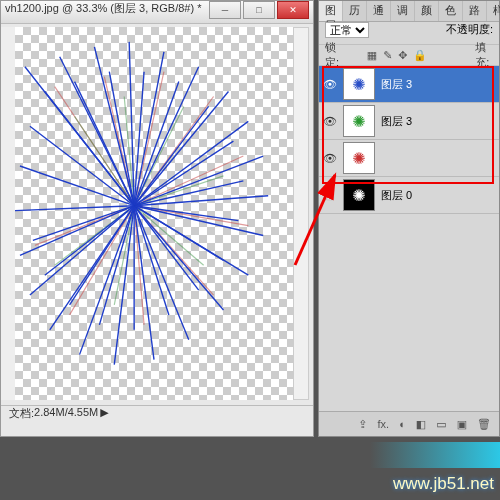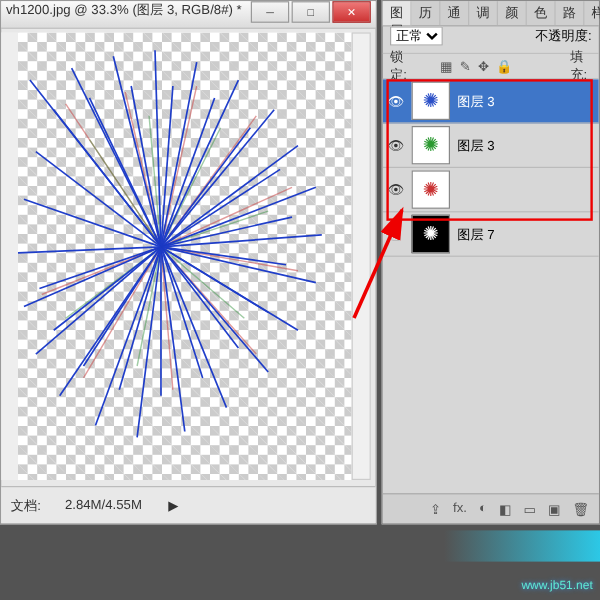--- a/index.html
+++ b/index.html
@@ -7,21 +7,21 @@
 .titlebar{height:22px;background:linear-gradient(#fafafa,#dcdcdc);display:flex;align-items:flex-start;padding:0 4px;border-bottom:1px solid #bbb}
 .titlebar .tt{flex:1;color:#333;white-space:nowrap;overflow:hidden}
 .winbtns{display:flex;gap:2px}
 .winbtn{width:30px;height:16px;border:1px solid #999;background:linear-gradient(#f5f5f5,#ddd);font-size:9px;display:flex;align-items:center;justify-content:center;color:#444}
 .winbtn.close{background:linear-gradient(#e77,#c33);color:#fff;border-color:#a22}
 .canvaswrap{position:absolute;left:14px;top:26px;right:20px;bottom:36px;background:#fff}
 .checker{position:absolute;inset:0;background-image:linear-gradient(45deg,#ccc 25%,transparent 25%,transparent 75%,#ccc 75%),linear-gradient(45deg,#ccc 25%,transparent 25%,transparent 75%,#ccc 75%);background-size:16px 16px;background-position:0 0,8px 8px;background-color:#fff}
 .fw{position:absolute;inset:0}
 .ruler-v{position:absolute;left:0;top:26px;width:14px;bottom:36px;background:#eee;border-right:1px solid #bbb}
 .scroll-v{position:absolute;right:4px;top:26px;width:14px;bottom:36px;background:#f0f0f0;border:1px solid #ccc}
-.status{position:absolute;left:0;bottom:0;right:0;height:30px;background:#e8e8e8;border-top:1px solid #bbb;display:flex;align-items:center;padding:0 8px;gap:20px;color:#333}
+.status{position:absolute;left:0;bottom:0;right:0;height:30px;background:#e8e8e8;border-top:1px solid #bbb;display:flex;padding:0 8px;gap:0;color:#333}
 .status .arrow{margin-left:2px}
 .layerspanel{position:absolute;right:0;top:0;width:180px;height:435px;background:#d7d7d7;border:1px solid #8a8a8a;display:flex;flex-direction:column}
 .tabs{display:flex;background:#cfcfcf;border-bottom:1px solid #aaa;height:20px}
 .tab{padding:2px 6px;font-size:11px;color:#333;border-right:1px solid #bbb}
 .tab.active{background:#e6e6e6}
 .optrow{display:flex;align-items:flex-start;height:22px;padding:0 6px;gap:4px;border-bottom:1px solid #c0c0c0}
 .optrow select,.optrow input{font-size:11px;height:16px;border:1px solid #aaa;background:#fff}
 .lockrow{display:flex;align-items:center;height:20px;padding:0 6px;gap:24px;border-bottom:1px solid #c0c0c0;color:#333}
 .lockicons{display:flex;gap:6px;color:#555}
 .layerlist{flex:1;overflow:hidden;background:#d7d7d7}
@@ -32,21 +32,21 @@
 .thumb{width:30px;height:30px;border:1px solid #888;background:#fff;display:flex;align-items:center;justify-content:center;font-size:16px}
 .thumb.blue{color:#2a4fc7}
 .thumb.green{color:#2a9930}
 .thumb.red{color:#c93030}
 .thumb.black{color:#111;background:#000}
 .lname{flex:1}
 .panelfoot{height:24px;background:#d0d0d0;border-top:1px solid #aaa;display:flex;align-items:center;justify-content:flex-end;gap:10px;padding:0 8px;color:#555;font-size:11px}
 .redbox{position:absolute;border:2px solid #e00;pointer-events:none}
 .redbox.outer{right:6px;top:66px;width:168px;height:114px}
 .redarrow{position:absolute;pointer-events:none}
-.watermark{position:absolute;right:6px;bottom:6px;color:#5eead4;font-size:10px;text-shadow:0 0 4px #39f}
+.watermark{position:absolute;right:6px;bottom:6px;color:#fef9c3;font-size:17px;text-shadow:0 0 4px #39f}
 .tealstrip{position:absolute;right:0;bottom:32px;width:130px;height:26px;background:linear-gradient(90deg,transparent,#2cc8e6)}
 </style>
 </head>
 <body>
 
 <div class="docwin">
   <div class="titlebar">
     <span class="tt">vh1200.jpg @ 33.3% (图层 3, RGB/8#) *</span>
     <div class="winbtns">
       <div class="winbtn">─</div>
@@ -173,21 +173,21 @@
     </div>
     <div class="layer">
       <span class="eye">👁</span>
       <div class="thumb red">✺</div>
     </div>
     <div class="layer">
       <span class="eye" style="opacity:.2">▢</span>
       <div class="thumb black">
           <span style="color:#fff">✺</span>
         </div>
-      <span class="lname">图层 7</span>
+      <span class="lname">图层 0</span>
     </div>
   </div>
   <div class="panelfoot">
     <span>⇪</span>
     <span>fx.</span>
     <span>◐</span>
     <span>◧</span>
     <span>▭</span>
     <span>▣</span>
     <span>🗑</span>

